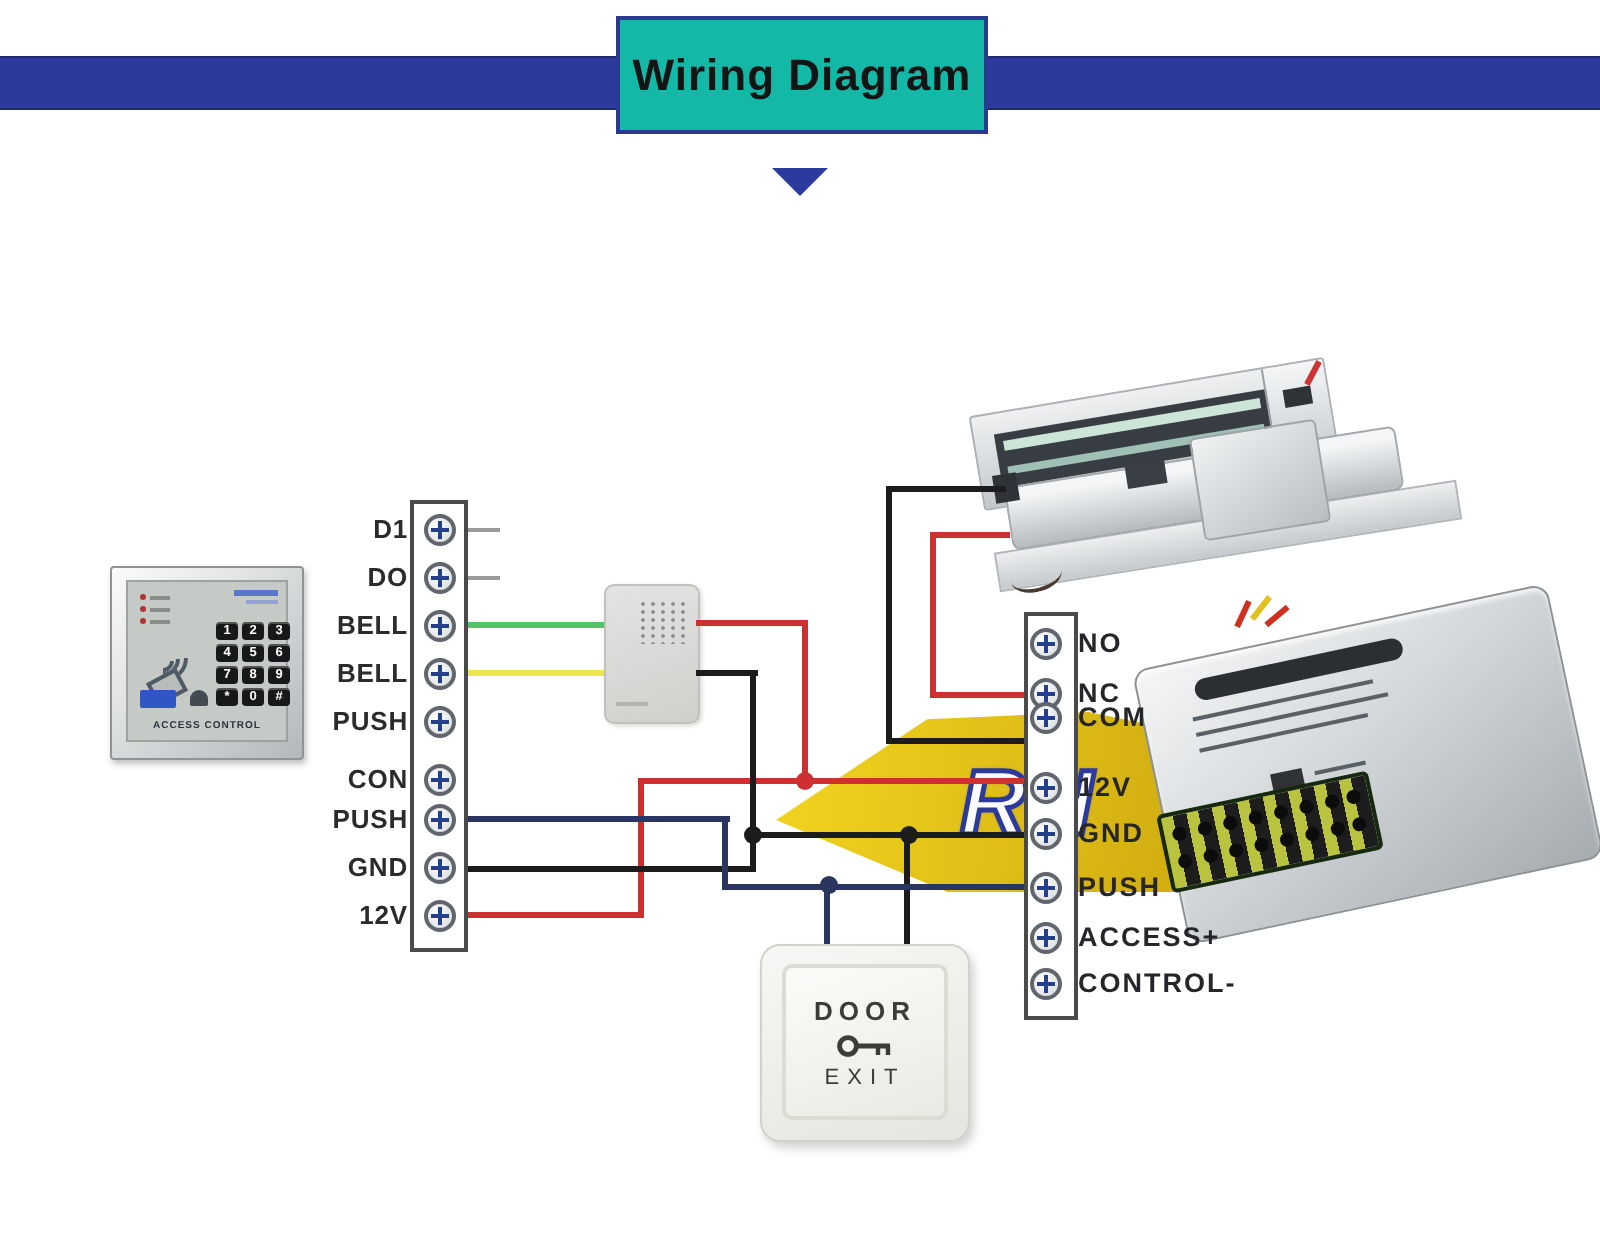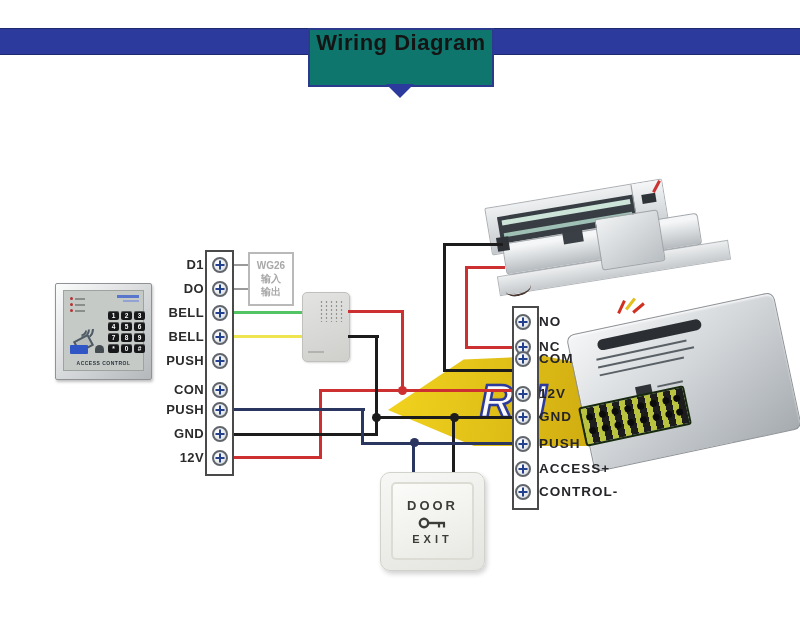--- a/index.html
+++ b/index.html
@@ -2,22 +2,22 @@
 <html><head>
 <meta charset="utf-8">
 <style>
   html,body{margin:0;padding:0;background:#fff;}
   #stage{position:relative;width:800px;height:620px;background:#ffffff;overflow:hidden;
          font-family:"Liberation Sans",sans-serif;}
 
   
   .title-bar{position:absolute;left:0;top:28px;width:800px;height:25px;background:#2b3a9c;
              border-top:1px solid #1d2a6e;border-bottom:1px solid #1d2a6e;z-index:5;}
-  .title-box{position:absolute;left:308px;top:28px;width:182px;height:55px;background:#0f766e;
-             border:2px solid #2b3a8c;z-index:6;display:flex;align-items:flex-start;justify-content:center;}
+  .title-box{position:absolute;left:308px;top:8px;width:182px;height:55px;background:#14b8a6;
+             border:2px solid #2b3a8c;z-index:6;display:flex;align-items:center;justify-content:center;}
   .title-box span{font-weight:700;font-size:22px;color:#141414;letter-spacing:.5px;}
   .down-arrow{position:absolute;left:386px;top:84px;width:0;height:0;z-index:6;
               border-left:14px solid transparent;border-right:14px solid transparent;
               border-top:14px solid #2b3a9c;}
 
   
   .watermark{position:absolute;left:388px;top:356px;width:252px;height:90px;z-index:1;
              background:linear-gradient(100deg,#f2d41f,#c9a40d);
              clip-path:polygon(0% 60%,30% 4%,62% 0%,100% 22%,100% 100%,34% 100%);}
   .watermark .wm-text{position:absolute;left:92px;top:18px;font-style:italic;font-weight:800;
@@ -132,21 +132,21 @@
 
   
   .exitbtn{position:absolute;left:380px;top:472px;width:103px;height:97px;z-index:5;
            background:linear-gradient(160deg,#f7f7f5,#e4e4e0);border:1px solid #d2d2cc;
            border-radius:10px;box-shadow:2px 3px 5px rgba(0,0,0,.18);}
   .exit-inner{position:absolute;left:10px;top:9px;right:10px;bottom:10px;
            border:2px solid #dddcd4;border-radius:5px;
            background:linear-gradient(160deg,#fbfbf9,#e9e9e4);
            display:flex;flex-direction:column;align-items:center;justify-content:center;gap:3px;}
   .exit-door{font-weight:700;font-size:13px;letter-spacing:3px;color:#3c3c38;}
-  .exit-exit{font-weight:700;font-size:11px;letter-spacing:4px;color:#3c3c38;}
+  .exit-exit{font-weight:400;font-size:11px;letter-spacing:4px;color:#3c3c38;}
 </style>
 </head>
 <body>
 
 <div id="stage">
 
   <div class="title-bar"></div>
   <div class="title-box">
     <span>Wiring Diagram</span>
   </div>
@@ -309,25 +309,20 @@
     </div>
   <div class="lrow" style="top:425px">
       <span class="lbl">GND</span>
       <span class="screw"></span>
     </div>
   <div class="lrow" style="top:449px">
       <span class="lbl">12V</span>
       <span class="screw"></span>
     </div>
 
-  <div class="wg26">
-    <div>WG26</div>
-    <div>输入</div>
-    <div>输出</div>
-  </div>
 
   <div class="tblock" style="left:512px;top:306px;width:23px;height:200px"></div>
   <div class="rrow" style="top:313px">
       <span class="screw"></span>
       <span class="lbl">NO</span>
     </div>
   <div class="rrow" style="top:338px">
       <span class="screw"></span>
       <span class="lbl">NC</span>
     </div>

